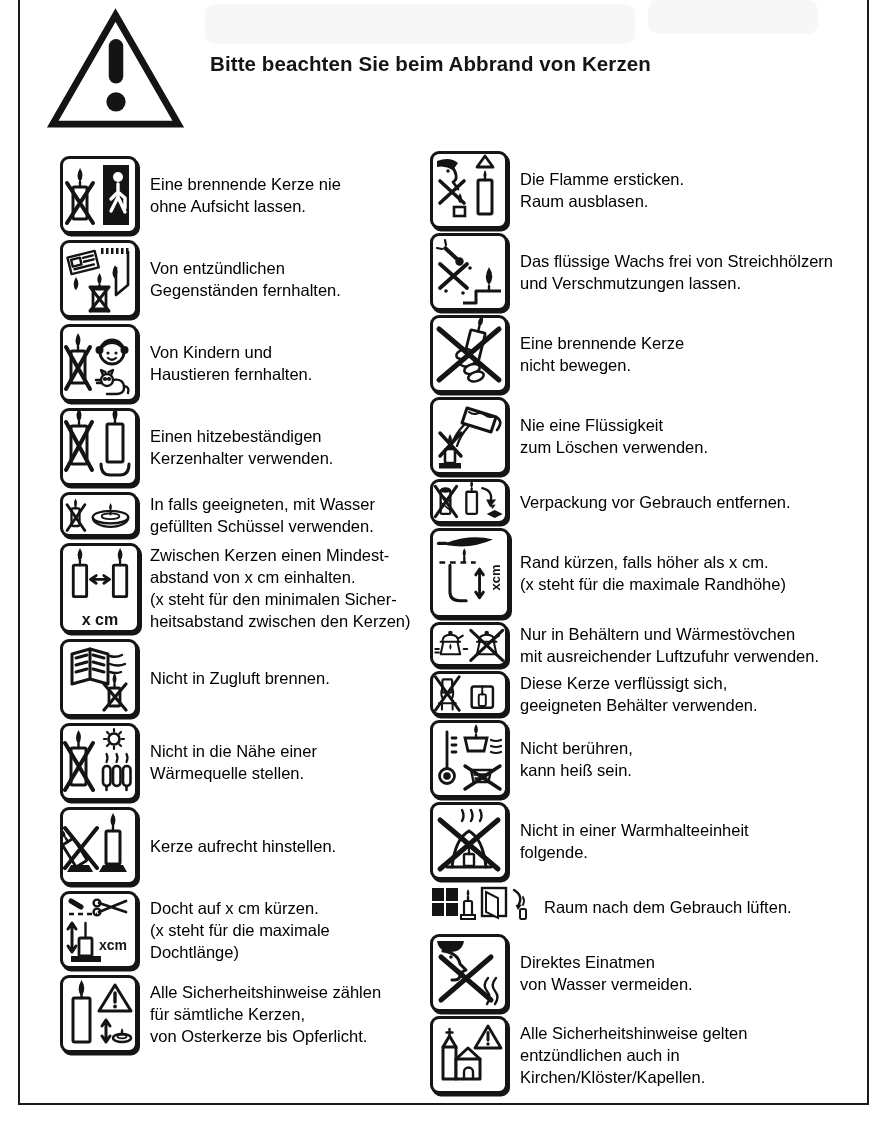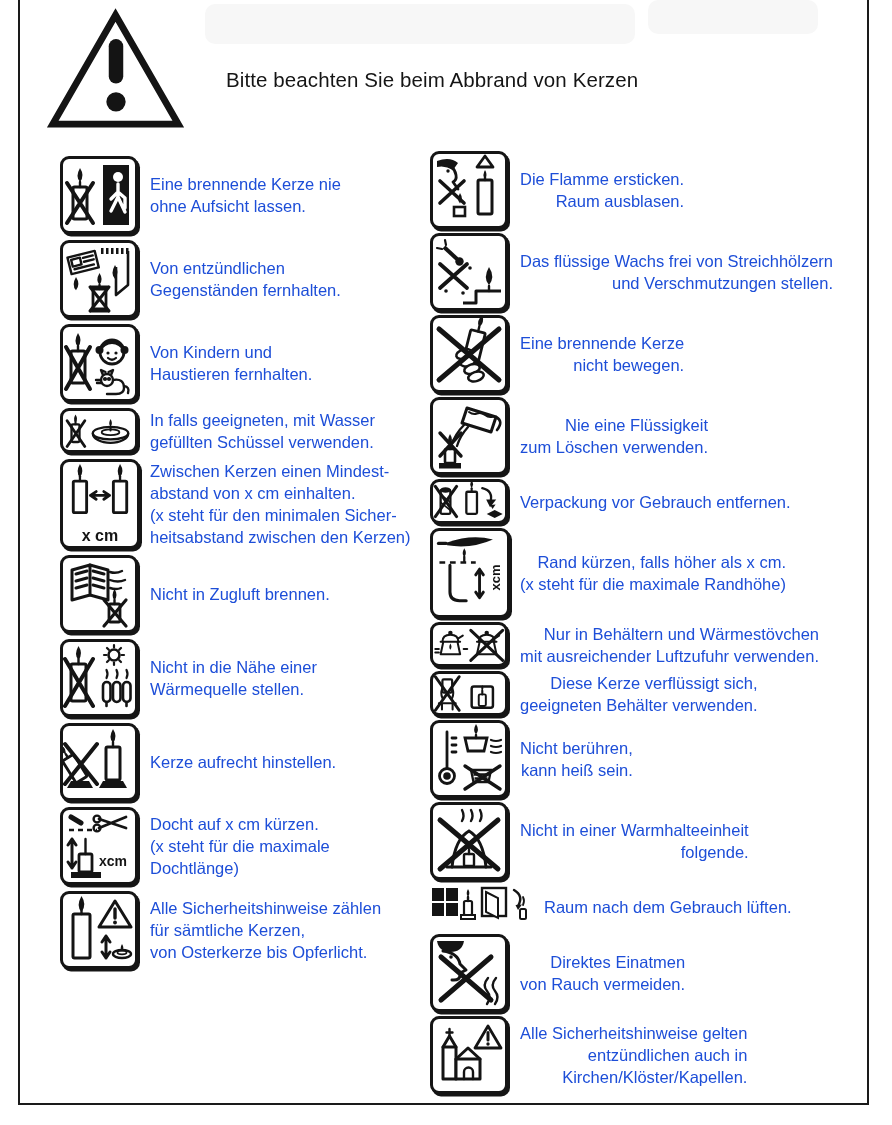--- a/index.html
+++ b/index.html
@@ -10,43 +10,43 @@
   .frame{
     position:absolute;left:18px;top:-6px;width:851px;height:1111px;
     border:2.5px solid #1a1a1a;box-sizing:border-box;background:transparent;
   }
   .artifact{position:absolute;background:#f7f7f7;border-radius:10px;}
   .a1{left:205px;top:4px;width:430px;height:40px;}
   .a2{left:648px;top:0;width:170px;height:34px;}
   .tri{position:absolute;left:46px;top:8px;width:140px;height:124px;}
   .tri svg{display:block;width:100%;height:100%;}
   h1{
-    position:absolute;left:210px;top:50px;margin:16px;
-    font-size:20.5px;line-height:27px;font-weight:normal;color:#151515;letter-spacing:0.1px;
+    position:absolute;left:210px;top:50px;margin:0;
+    font-size:20.5px;line-height:27px;font-weight:bold;color:#151515;letter-spacing:0.1px;
   }
   .col{position:absolute;display:flex;flex-direction:column;}
   #col-left{left:60px;top:156px;width:385px;gap:6px;}
-  #col-right{left:430px;top:151px;width:442px;gap:4px;text-align:right;}
+  #col-right{left:430px;top:151px;width:442px;gap:4px;}
   .row{display:flex;align-items:center;}
   .icon-cell{width:90px;flex:none;display:flex;align-items:center;}
   .icon-cell.xl{width:114px;}
   .icon-box{
     position:relative;border:3px solid #151515;border-radius:9px;background:#fff;
     box-shadow:2px 2.5px 0 #151515;box-sizing:border-box;flex:none;
   }
   .icon-box.square{width:78px;height:78px;}
   .icon-box.wide{width:78px;height:45px;}
   .icon-box.tall{width:80px;height:90px;}
   .icon-box.wide-noborder{width:104px;height:46px;border:none;box-shadow:none;border-radius:0;}
   .icon-box svg{display:block;width:100%;height:100%;}
   .icon-label{position:absolute;font-weight:bold;color:#141414;white-space:nowrap;}
   .lbl-candle-distance-icon{left:50%;bottom:1px;transform:translateX(-50%);font-size:16px;}
   .lbl-trim-wick-icon{left:36px;bottom:13px;font-size:14px;}
   .lbl-trim-rim-icon{right:-1px;top:46%;transform:rotate(-90deg);transform-origin:center;font-size:13px;}
-  .text{font-size:16.5px;line-height:22px;color:#1d4ed8;}
+  .text{font-size:16.5px;line-height:22px;color:#000000;}
   .text div{white-space:nowrap;}
 </style>
 </head>
 <body>
 
 <div class="page">
   <div class="frame"></div>
   <div class="artifact a1"></div>
   <div class="artifact a2"></div>
 
@@ -136,20 +136,40 @@
             </svg>
           </div>
         </div>
         <div class="text">
           <div>Von Kindern und</div>
           <div>Haustieren fernhalten.</div>
         </div>
       </div>
       <div class="row">
         <div class="icon-cell">
+          <div class="icon-box square">
+            <svg viewBox="0 0 72 72">
+              <rect x="8" y="15" width="16" height="38" rx="1.5" stroke="#141414" stroke-width="3" fill="#fff"></rect>
+              <line x1="16" y1="15" x2="16" y2="10" stroke="#141414" stroke-width="2.4" stroke-linecap="round"></line>
+              <path d="M16 -3 q-5 8.68 0 14 q5 -6.3 0 -14 z" fill="#141414" stroke="none"></path>
+              <path d="M3 11 L29 59 M29 11 L3 59" stroke="#141414" stroke-width="4" stroke-linecap="round" fill="none"></path>
+              <rect x="44" y="13" width="16" height="38" rx="1.5" stroke="#141414" stroke-width="3" fill="#fff"></rect>
+              <line x1="52" y1="13" x2="52" y2="8" stroke="#141414" stroke-width="2.4" stroke-linecap="round"></line>
+              <path d="M52 -4 q-5 8.68 0 14 q5 -6.3 0 -14 z" fill="#141414" stroke="none"></path>
+              <path d="M38 53 q0 11 9 11 h10 q9 0 9 -11" stroke="#141414" stroke-width="3" fill="none" stroke-linecap="round"></path>
+            </svg>
+          </div>
+        </div>
+        <div class="text">
+          <div>Einen hitzebeständigen</div>
+          <div>Kerzenhalter verwenden.</div>
+        </div>
+      </div>
+      <div class="row">
+        <div class="icon-cell">
           <div class="icon-box wide">
             <svg viewBox="0 0 80 44">
               <rect x="9" y="15" width="9" height="20" rx="1.5" stroke="#141414" stroke-width="2.6" fill="#fff"></rect>
               <line x1="13.5" y1="15" x2="13.5" y2="11" stroke="#141414" stroke-width="2.4" stroke-linecap="round"></line>
               <path d="M13.5 4 q-3.25 5.6419999999999995 0 9.1 q3.25 -4.095 0 -9.1 z" fill="#141414" stroke="none"></path>
               <path d="M4 11 L24 40 M24 11 L4 40" stroke="#141414" stroke-width="3.2" stroke-linecap="round" fill="none"></path>
               <ellipse cx="53" cy="25" rx="20" ry="7" stroke="#141414" stroke-width="2.6" fill="#fff"></ellipse>
   <path d="M33 25 a20 11 0 0 0 40 0" stroke="#141414" stroke-width="2.6" fill="none"></path>
   <ellipse cx="53" cy="24" rx="10" ry="3.2" stroke="#141414" stroke-width="2" fill="none"></ellipse>
               <line x1="53" y1="22" x2="53" y2="18" stroke="#141414" stroke-width="2.4" stroke-linecap="round"></line>
@@ -343,21 +363,21 @@
               <circle cx="30" cy="57" r="1.8" fill="#141414"></circle>
               <circle cx="37" cy="32" r="1.8" fill="#141414"></circle>
               <path d="M30 67 h13 v-12 h25" stroke="#141414" stroke-width="3" fill="none" stroke-linejoin="round"></path>
               <line x1="56" y1="55" x2="56" y2="50" stroke="#141414" stroke-width="2.4" stroke-linecap="round"></line>
               <path d="M56 31 q-6.5 11.283999999999999 0 18.2 q6.5 -8.19 0 -18.2 z" fill="#141414" stroke="none"></path>
             </svg>
           </div>
         </div>
         <div class="text">
           <div>Das flüssige Wachs frei von Streichhölzern</div>
-          <div>und Verschmutzungen stellen.</div>
+          <div>und Verschmutzungen lassen.</div>
         </div>
       </div>
       <div class="row">
         <div class="icon-cell">
           <div class="icon-box square">
             <svg viewBox="0 0 72 72">
               <g transform="rotate(14 41 32)">
                 <rect x="33" y="13" width="15" height="32" rx="1.5" stroke="#141414" stroke-width="2.8" fill="#fff"></rect>
                 <line x1="40.5" y1="13" x2="40.5" y2="8" stroke="#141414" stroke-width="2.4" stroke-linecap="round"></line>
                 <path d="M40.5 -4 q-4.5 7.811999999999999 0 12.6 q4.5 -5.67 0 -12.6 z" fill="#141414" stroke="none"></path>
@@ -561,21 +581,21 @@
               <path d="M4 4 h27 q-2 11 -13.5 11 Q6 15 4 4 z" fill="#141414"></path>
   <path d="M10 14 q15 2 17 13 l6 6 -6 3 q1 8 -8 7" stroke="#141414" stroke-width="3" fill="none" stroke-linecap="round" stroke-linejoin="round"></path>
   <circle cx="18" cy="20" r="1.8" fill="#141414"></circle>
               <path d="M8 20 L58 63 M58 20 L8 63" stroke="#141414" stroke-width="5" stroke-linecap="round" fill="none"></path>
               <path d="M54 67 q5 -7 0 -13 t1 -13 M62 67 q5 -7 0 -13 t1 -13" stroke="#141414" stroke-width="2.4" fill="none" stroke-linecap="round"></path>
             </svg>
           </div>
         </div>
         <div class="text">
           <div>Direktes Einatmen</div>
-          <div>von Rauch vermeiden.</div>
+          <div>von Wasser vermeiden.</div>
         </div>
       </div>
       <div class="row">
         <div class="icon-cell">
           <div class="icon-box square">
             <svg viewBox="0 0 72 72">
               <g stroke="#141414" stroke-width="3" fill="none" stroke-linecap="round" stroke-linejoin="round">
                 <rect x="10" y="28" width="13" height="32" fill="#fff"></rect>
   <path d="M10 28 l6.5 -11 6.5 11"></path>
                 <path d="M16.5 10 v7 M13.5 13.5 h6" stroke-width="2.4"></path>

